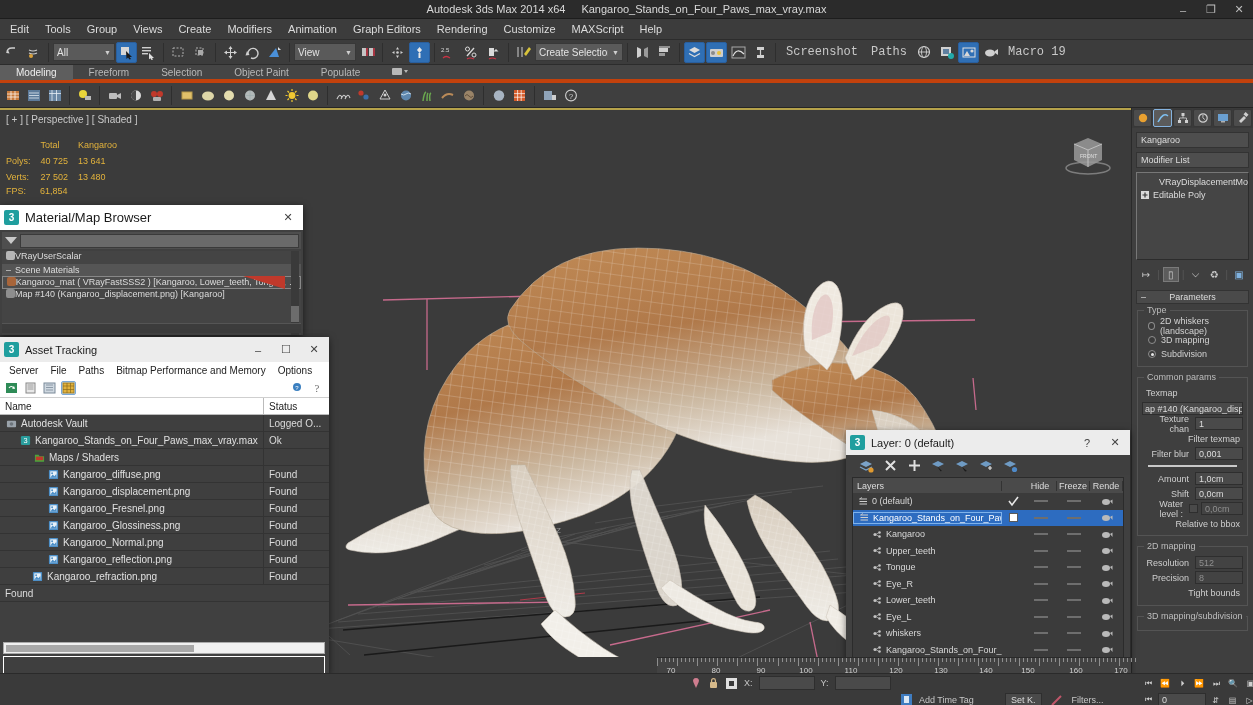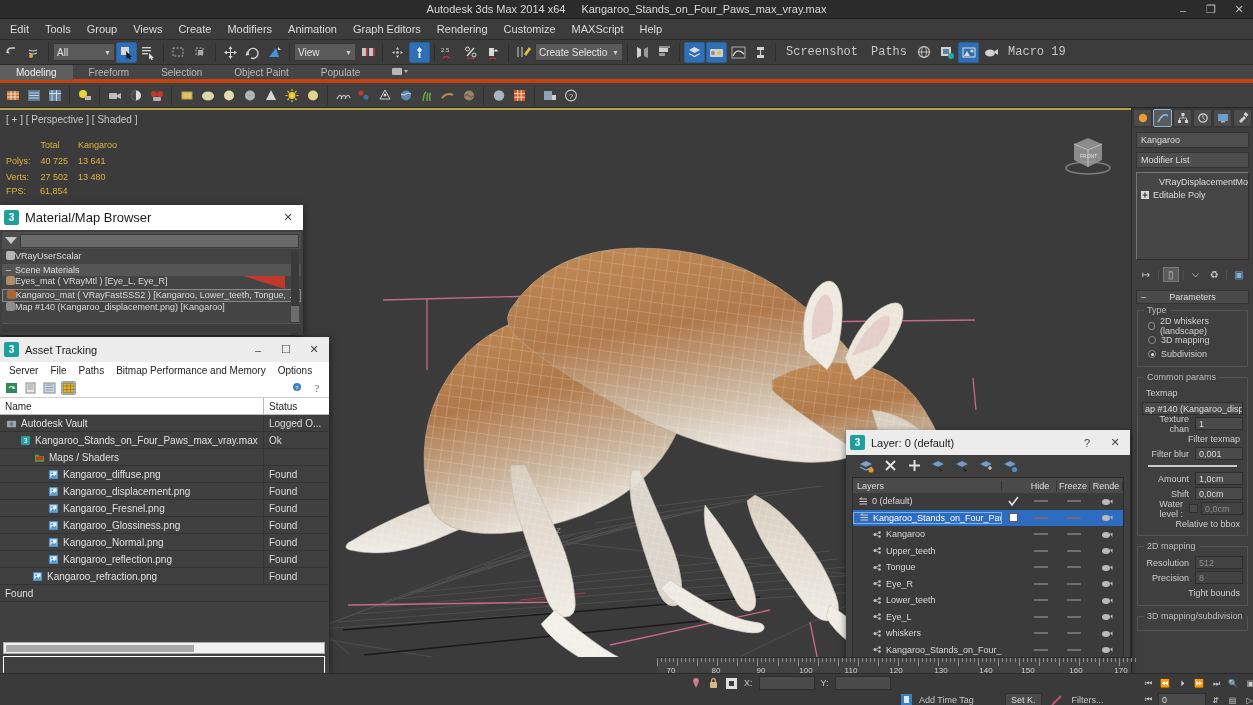--- a/index.html
+++ b/index.html
@@ -941,24 +941,20 @@
       <span class="inp" title=""></span>
     </div>
     <div class="mb-list">
       <div class="mb-item">
         <span class="mb-swatch" style="background:#b5b5b5"></span>
         <span>VRayUserScalar</span>
       </div>
       <div class="mb-group">
         <span style="margin-right:4px">–</span>
         <span>Scene Materials</span>
-      </div>
-      <div class="mb-item">
-        <span class="mb-swatch" style="background:#b08d6a"></span>
-        <span>Eyes_mat  ( VRayMtl )  [Eye_L, Eye_R]</span>
       </div>
       <div class="mb-redflag" style="top:25px"></div>
       <div class="mb-item hl">
         <span class="mb-swatch" style="background:#a8653a"></span>
         <span style="overflow:hidden;text-overflow:ellipsis">Kangaroo_mat  ( VRayFastSSS2 )  [Kangaroo, Lower_teeth, Tongue, Upp...</span>
       </div>
       <div class="mb-item">
         <span class="mb-swatch" style="background:#8e8e8e"></span>
         <span>Map #140 (Kangaroo_displacement.png) [Kangaroo]</span>
       </div>

